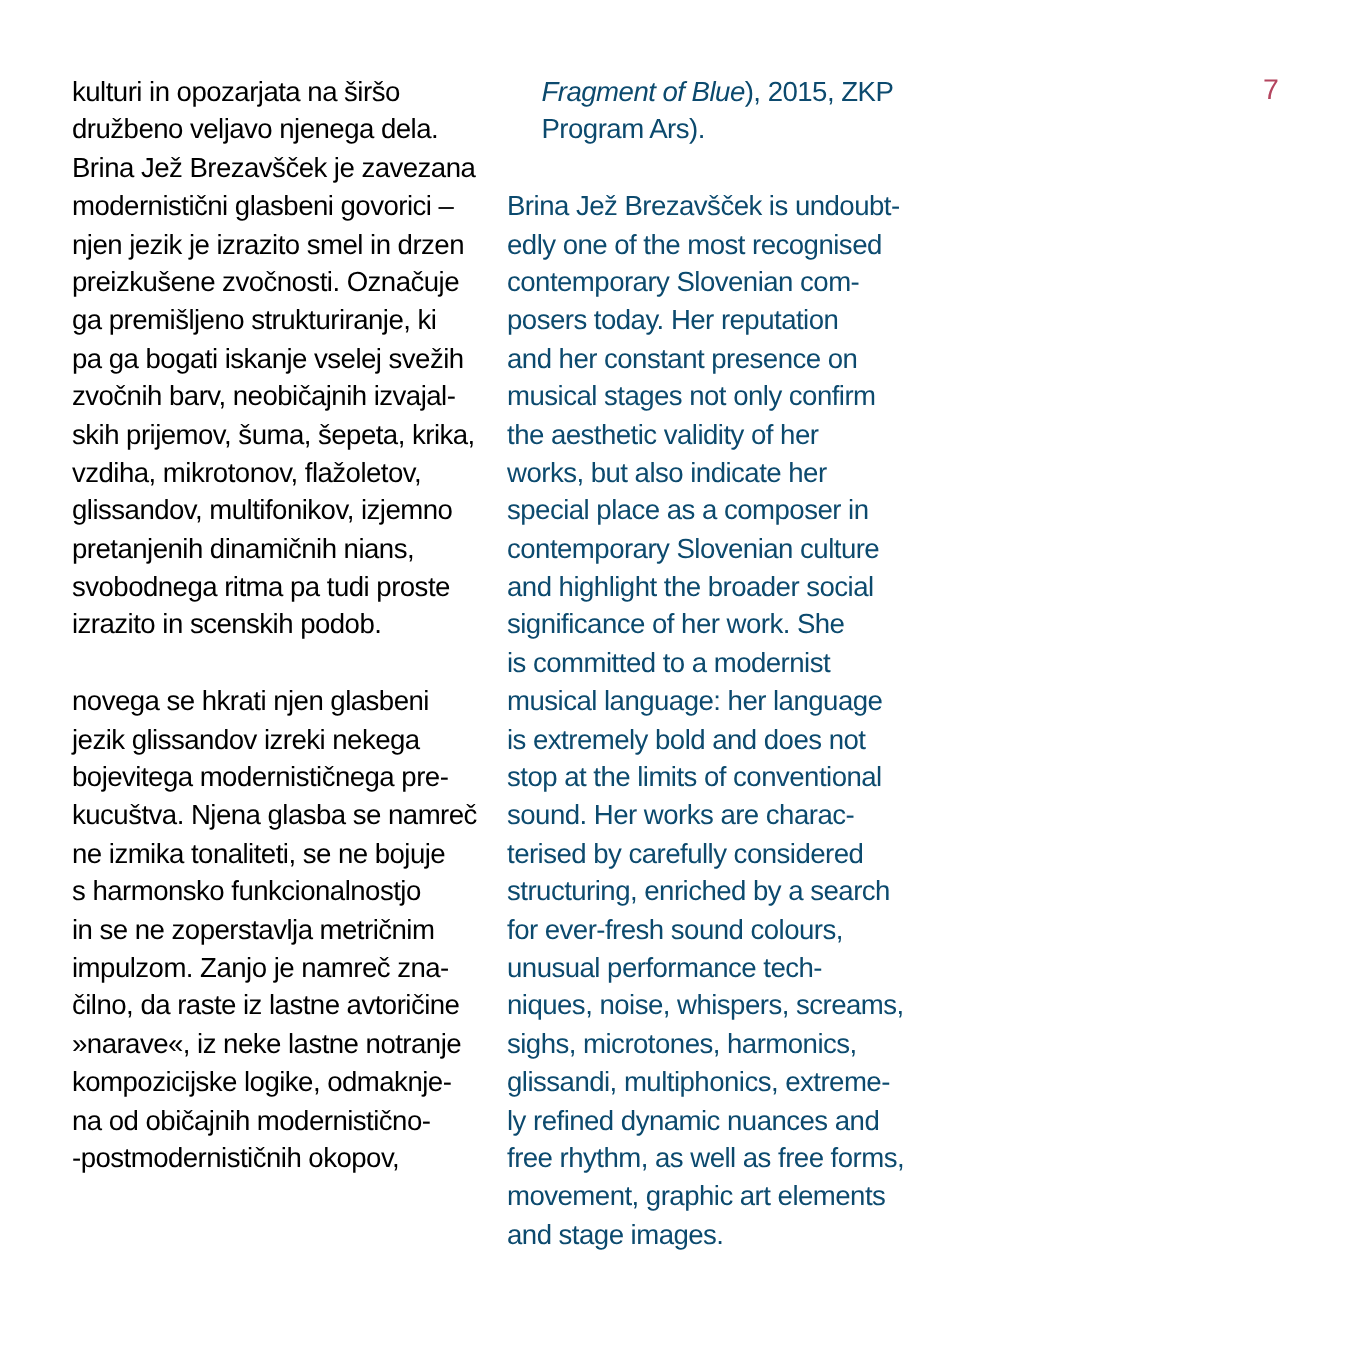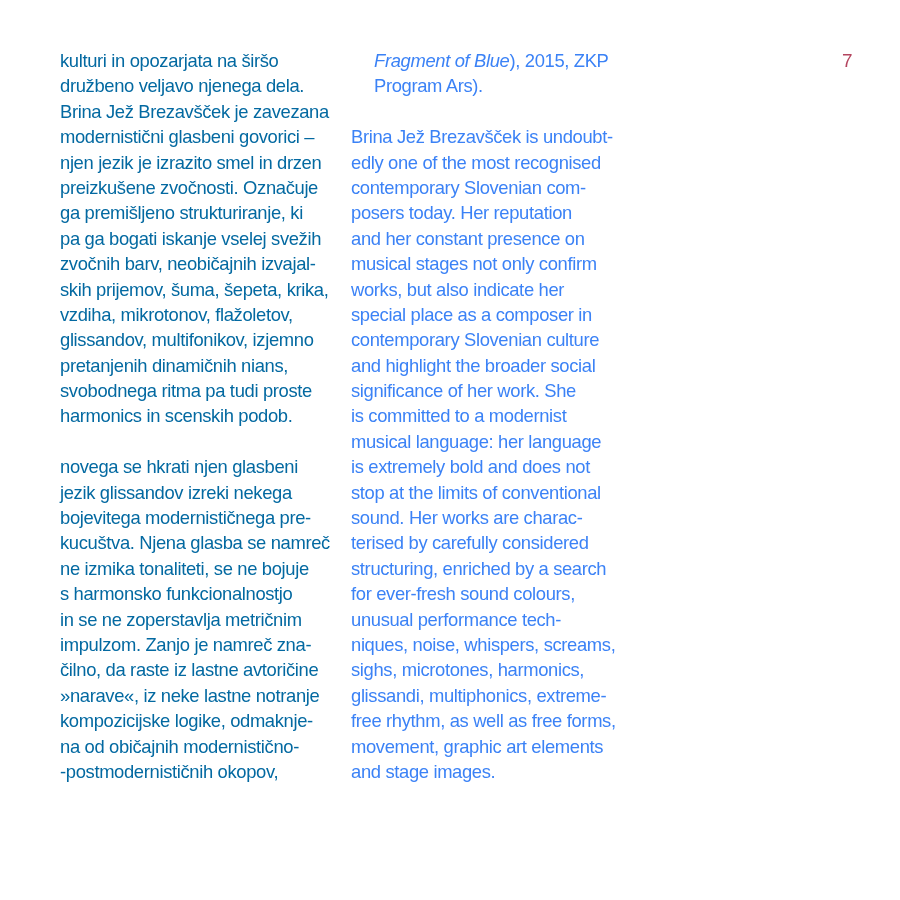--- a/index.html
+++ b/index.html
@@ -16,26 +16,26 @@
     }
     .col {
       position: absolute;
       top: 48px;
       font-size: 18.4px;
       line-height: 25.4px;
       letter-spacing: -0.35px;
       white-space: nowrap;
     }
     .col-left {
-      left: 60px;
-      color: #0369a1;
+      left: 48px;
+      color: #000000;
     }
     .col-right {
-      left: 351px;
-      color: #3b82f6;
+      left: 338px;
+      color: #0c4a6e;
     }
     .line { display: block; height: 25.4px; }
     .indent { padding-left: 23px; }
     .gap { display: block; height: 25.4px; }
     .ital { font-style: italic; }
     .page-number {
       position: absolute;
       top: 48px;
       left: 842px;
       font-size: 19px;
@@ -56,21 +56,21 @@
     <span class="line">njen jezik je izrazito smel in drzen</span>
     <span class="line">preizkušene zvočnosti. Označuje</span>
     <span class="line">ga premišljeno strukturiranje, ki</span>
     <span class="line">pa ga bogati iskanje vselej svežih</span>
     <span class="line">zvočnih barv, neobičajnih izvajal-</span>
     <span class="line">skih prijemov, šuma, šepeta, krika,</span>
     <span class="line">vzdiha, mikrotonov, flažoletov,</span>
     <span class="line">glissandov, multifonikov, izjemno</span>
     <span class="line">pretanjenih dinamičnih nians,</span>
     <span class="line">svobodnega ritma pa tudi proste</span>
-    <span class="line">harmonics in scenskih podob.</span>
+    <span class="line">izrazito in scenskih podob.</span>
   </div>
   <span class="gap"></span>
   <div>
     <span class="line">novega se hkrati njen glasbeni</span>
     <span class="line">jezik glissandov izreki nekega</span>
     <span class="line">bojevitega modernističnega pre-</span>
     <span class="line">kucuštva. Njena glasba se namreč</span>
     <span class="line">ne izmika tonaliteti, se ne bojuje</span>
     <span class="line">s harmonsko funkcionalnostjo</span>
     <span class="line">in se ne zoperstavlja metričnim</span>
@@ -89,36 +89,38 @@
     <span class="line indent">Program Ars).</span>
   </div>
   <span class="gap"></span>
   <div>
     <span class="line">Brina Jež Brezavšček is undoubt-</span>
     <span class="line">edly one of the most recognised</span>
     <span class="line">contemporary Slovenian com-</span>
     <span class="line">posers today. Her reputation</span>
     <span class="line">and her constant presence on</span>
     <span class="line">musical stages not only confirm</span>
+    <span class="line">the aesthetic validity of her</span>
     <span class="line">works, but also indicate her</span>
     <span class="line">special place as a composer in</span>
     <span class="line">contemporary Slovenian culture</span>
     <span class="line">and highlight the broader social</span>
     <span class="line">significance of her work. She</span>
     <span class="line">is committed to a modernist</span>
     <span class="line">musical language: her language</span>
     <span class="line">is extremely bold and does not</span>
     <span class="line">stop at the limits of conventional</span>
     <span class="line">sound. Her works are charac-</span>
     <span class="line">terised by carefully considered</span>
     <span class="line">structuring, enriched by a search</span>
     <span class="line">for ever-fresh sound colours,</span>
     <span class="line">unusual performance tech-</span>
     <span class="line">niques, noise, whispers, screams,</span>
     <span class="line">sighs, microtones, harmonics,</span>
     <span class="line">glissandi, multiphonics, extreme-</span>
+    <span class="line">ly refined dynamic nuances and</span>
     <span class="line">free rhythm, as well as free forms,</span>
     <span class="line">movement, graphic art elements</span>
     <span class="line">and stage images.</span>
   </div>
 </div>
 
 <div class="page-number">7</div>
 
 </body></html>

